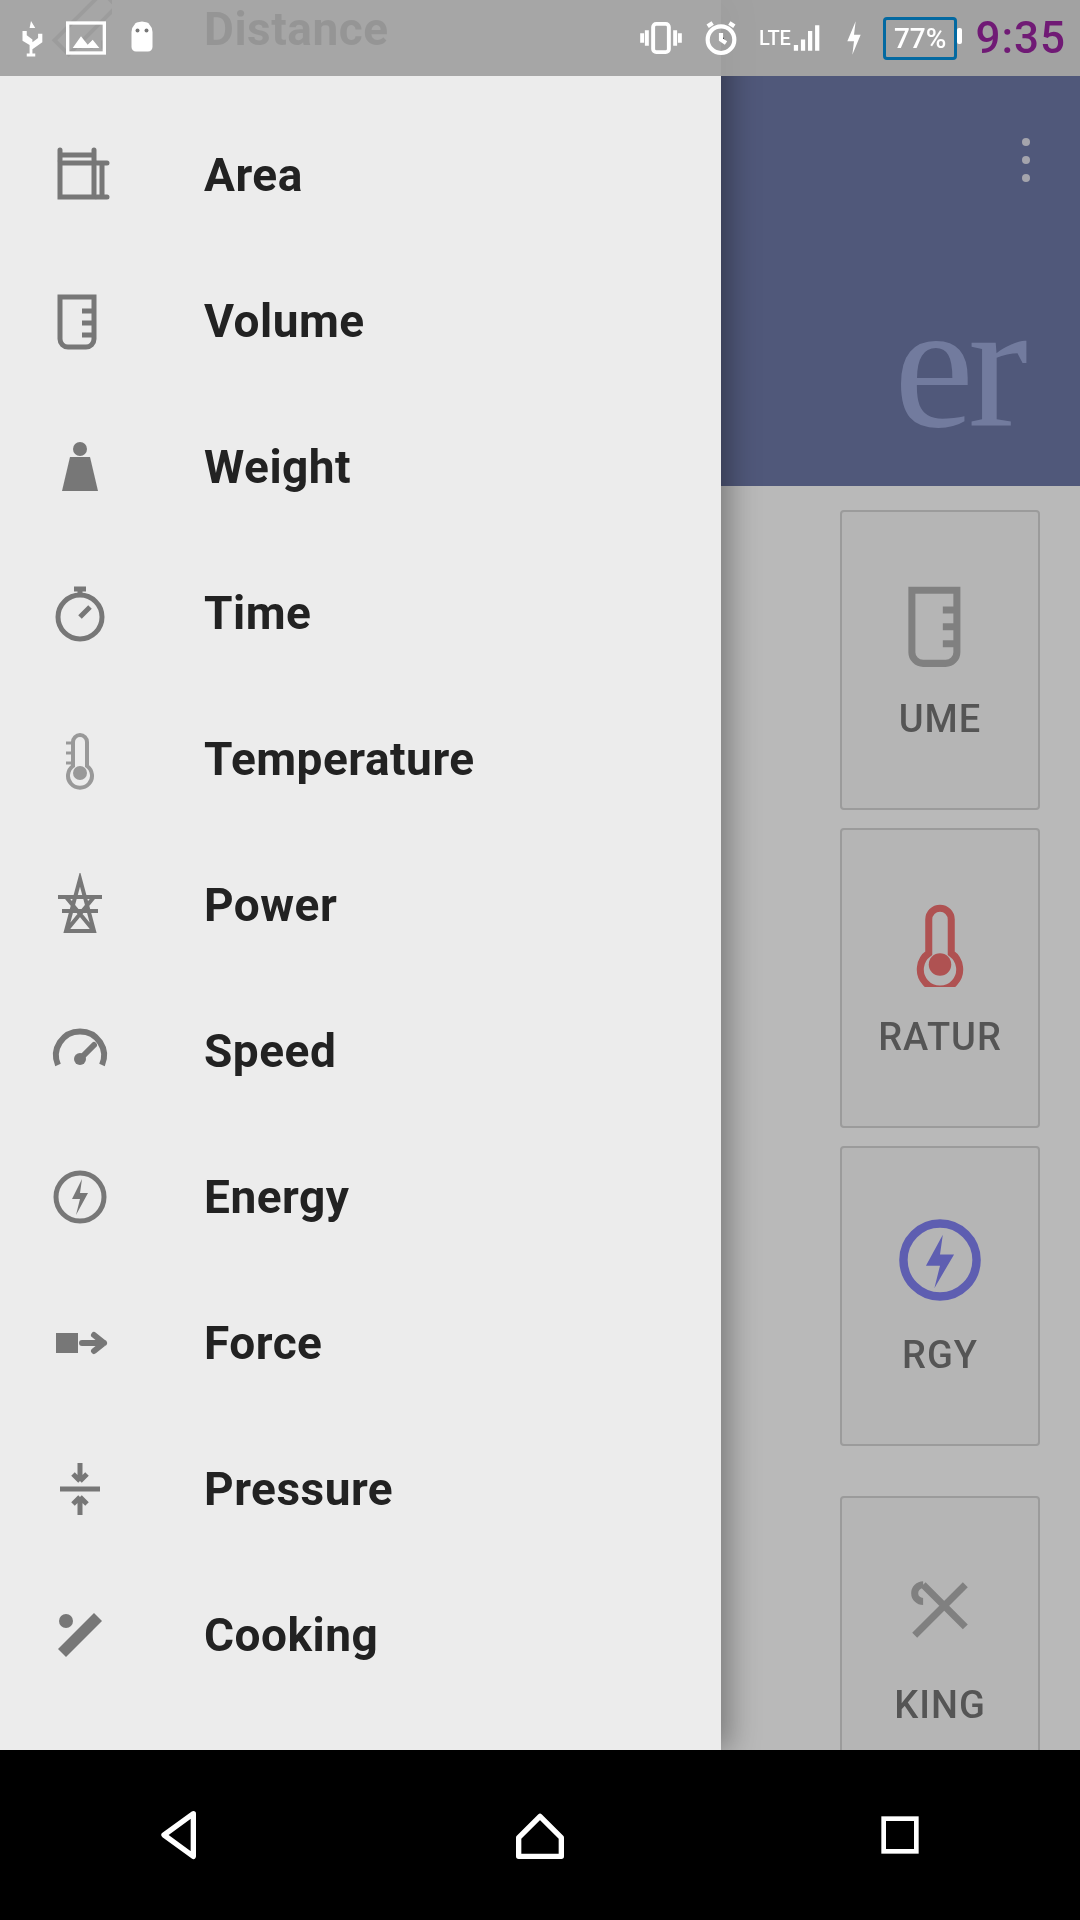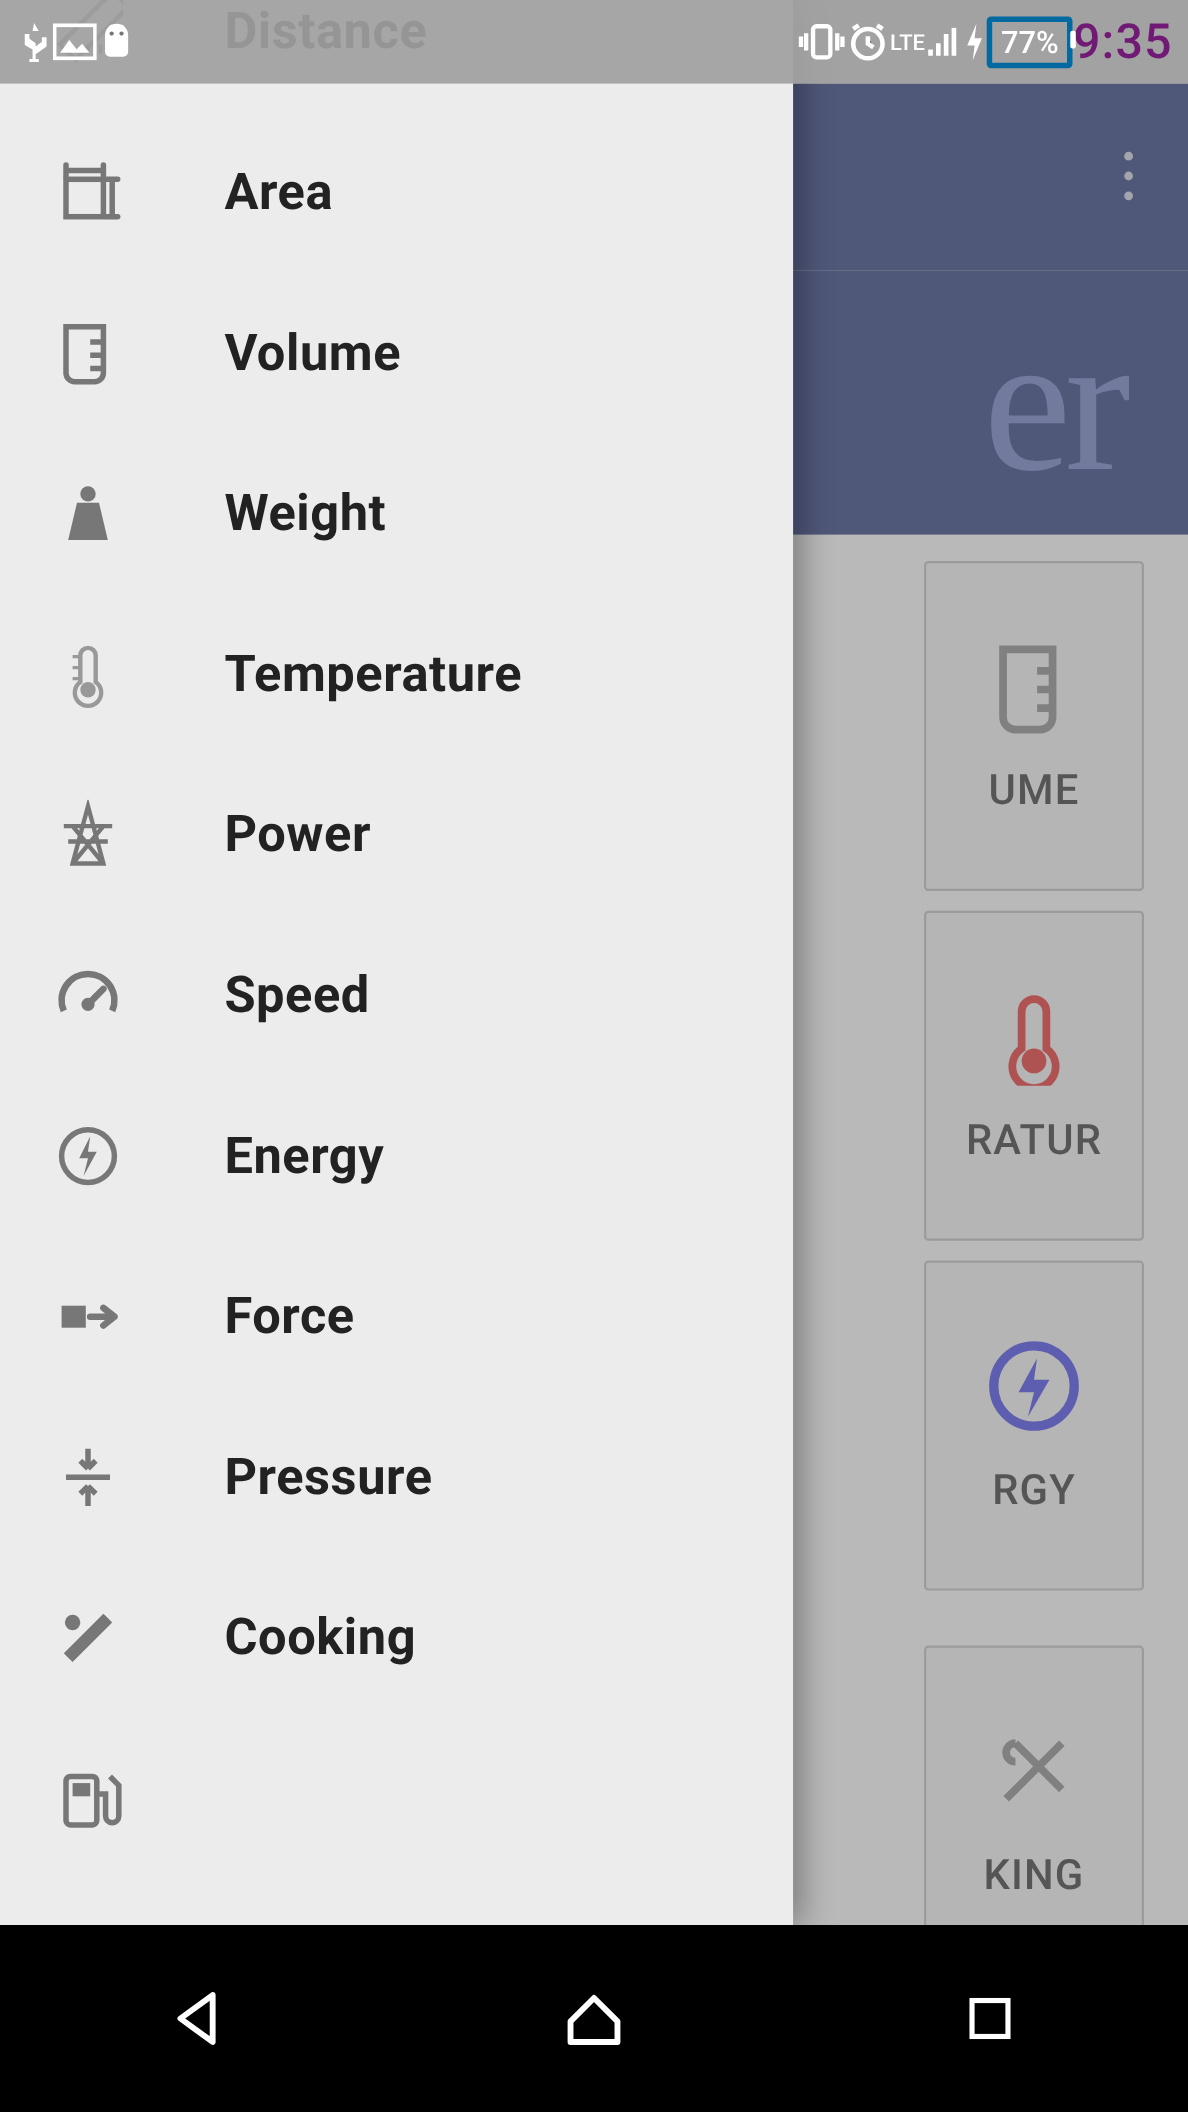--- a/index.html
+++ b/index.html
@@ -24,24 +24,24 @@
   
   .drawer { position: absolute; left: 0; top: 0; width: 721px; bottom: 170px; background: #ececec; box-shadow: 8px 0 28px rgba(0,0,0,0.35); }
   .drawer-list { position: absolute; left: 0; right: 0; top: -44px; bottom: 0; overflow: hidden; }
   .drawer-item { height: 146px; display: flex; align-items: center; gap: 88px; padding-left: 44px; }
   .drawer-item .dicon { width: 72px; height: 72px; display: flex; align-items: center; justify-content: center; }
   .drawer-item .dicon svg { width: 64px; height: 64px; }
   .drawer-item .dlabel { font-size: 46px; font-weight: 700; color: #222; letter-spacing: 0.5px; }
 
   
   .statusbar { position: absolute; left:0; right:0; top:0; height:76px; background: rgba(160,160,160,0.92); display:flex; align-items:center; justify-content:space-between; padding: 0 14px; color:#fff; font-size:34px; font-weight:500; }
-  .sb-left, .sb-right { display:flex; align-items:center; }
+  .sb-left, .sb-right { display:flex; align-items:center; gap:18px; }
   .sb-right .clock { font-size:44px; font-weight:500; letter-spacing:1px; color:#701a75; }
   .sb-ic { display:inline-flex; align-items:center; justify-content:center; }
-  .batt { border:5px solid #0369a1; border-radius:4px; padding:2px 8px; font-size:28px; position:relative; }
+  .batt { border:3px solid #0369a1; border-radius:4px; padding:2px 8px; font-size:28px; position:relative; }
   .batt::after { content:""; position:absolute; right:-8px; top:8px; width:5px; height:16px; background:#fff; border-radius:2px; }
   .lte { font-size:20px; line-height:18px; text-align:center; }
 
   
   .navbar { position:absolute; left:0; right:0; bottom:0; height:170px; background:#000; display:flex; align-items:center; justify-content:space-around; }
   .navbtn { width:96px; height:96px; display:flex; align-items:center; justify-content:center; }
 </style>
 </head>
 <body>
 
@@ -129,20 +129,29 @@
           <svg viewBox="0 0 64 64">
               <circle cx="32" cy="14" r="7" fill="#777"></circle>
               <path fill="#777" d="M14 56h36L42 22H22z"></path>
             </svg>
         </div>
         <div class="dlabel">Weight</div>
       </div>
       <div class="drawer-item">
         <div class="dicon">
           <svg viewBox="0 0 64 64">
+              <circle cx="32" cy="36" r="22" fill="none" stroke="#777" stroke-width="5"></circle>
+              <path stroke="#777" stroke-width="5" d="M32 36l10-10M26 8h12m-6 0v6"></path>
+            </svg>
+        </div>
+        <div class="dlabel">Time</div>
+      </div>
+      <div class="drawer-item">
+        <div class="dicon">
+          <svg viewBox="0 0 64 64">
               <path fill="none" stroke="#999" stroke-width="4" d="M32 8a7 7 0 0 1 7 7v24a12 12 0 1 1-14 0V15a7 7 0 0 1 7-7z"></path>
               <circle cx="32" cy="46" r="7" fill="#999"></circle>
               <path stroke="#999" stroke-width="3" d="M18 16h6m-6 10h6m-6 10h6"></path>
             </svg>
         </div>
         <div class="dlabel">Temperature</div>
       </div>
       <div class="drawer-item">
         <div class="dicon">
           <svg viewBox="0 0 64 64">

